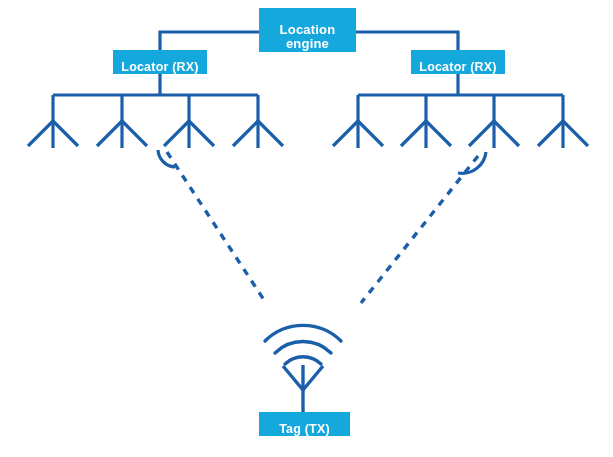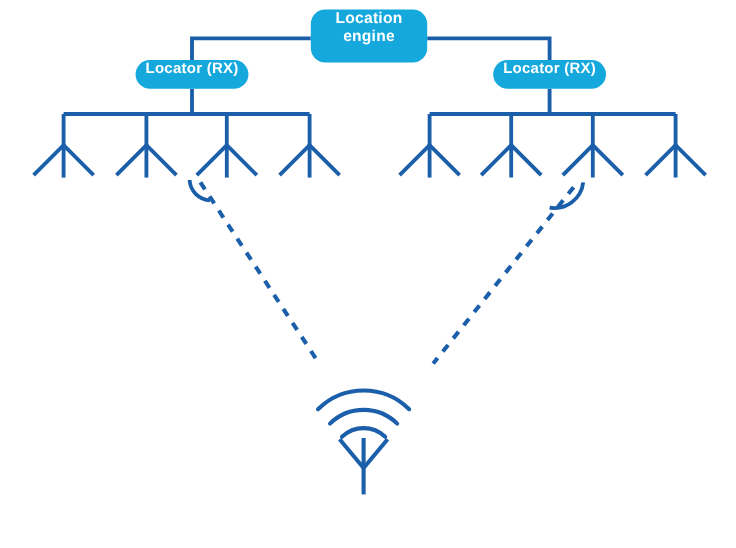--- a/index.html
+++ b/index.html
@@ -21,32 +21,31 @@
     position: absolute;
     left: 0;
     top: 0;
     width: 613px;
     height: 457px;
     display: block;
   }
   .node-box {
     position: absolute;
     display: flex;
-    align-items: flex-start;
+    align-items: flex-end;
     justify-content: center;
     text-align: center;
     color: #ffffff;
     background: #15a8dd;
     font-family: "Liberation Sans", sans-serif;
     font-weight: 700;
     letter-spacing: 0.2px;
     line-height: 1.12;
     box-sizing: border-box;
     z-index: 5;
-    border-radius: 12px;
   }
   #box-location-engine {
     left: 259px;
     top: 8px;
     width: 97px;
     height: 44px;
     font-size: 13px;
   }
   #box-locator-left {
     left: 113px;
@@ -170,14 +169,17 @@
   </div>
 
   <div class="node-box" id="box-locator-left">
     <span>Locator (RX)</span>
   </div>
 
   <div class="node-box" id="box-locator-right">
     <span>Locator (RX)</span>
   </div>
 
+  <div class="node-box" id="box-tag">
+    <span>Tag (TX)</span>
+  </div>
 
 </div>
 
 </body></html>

